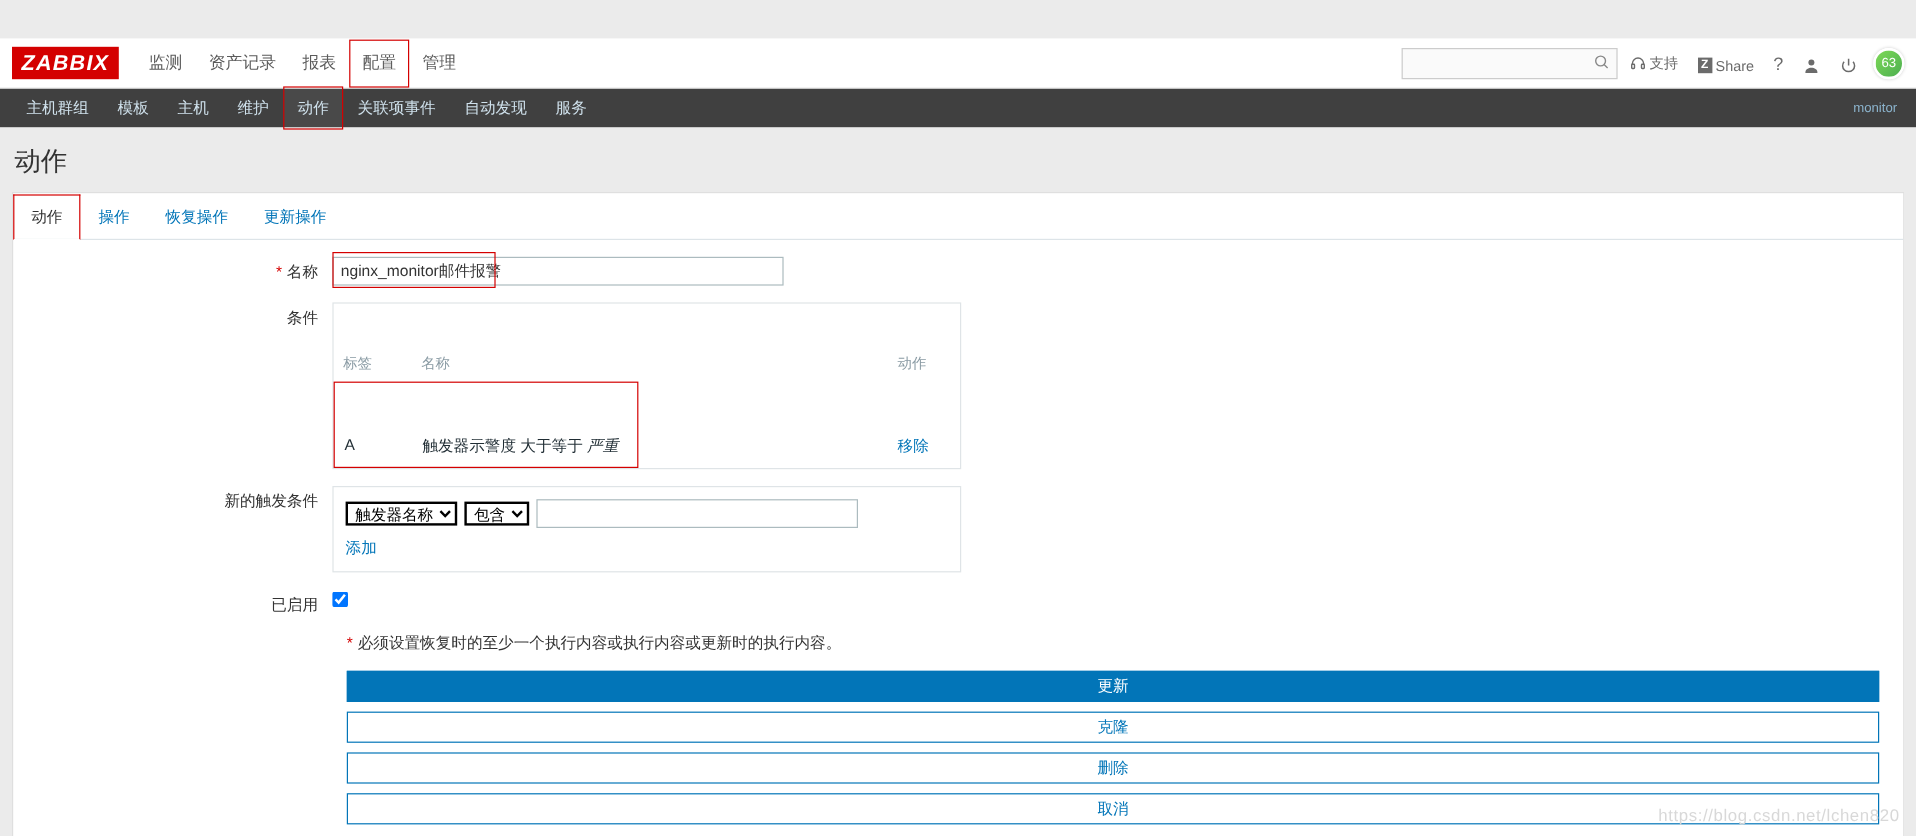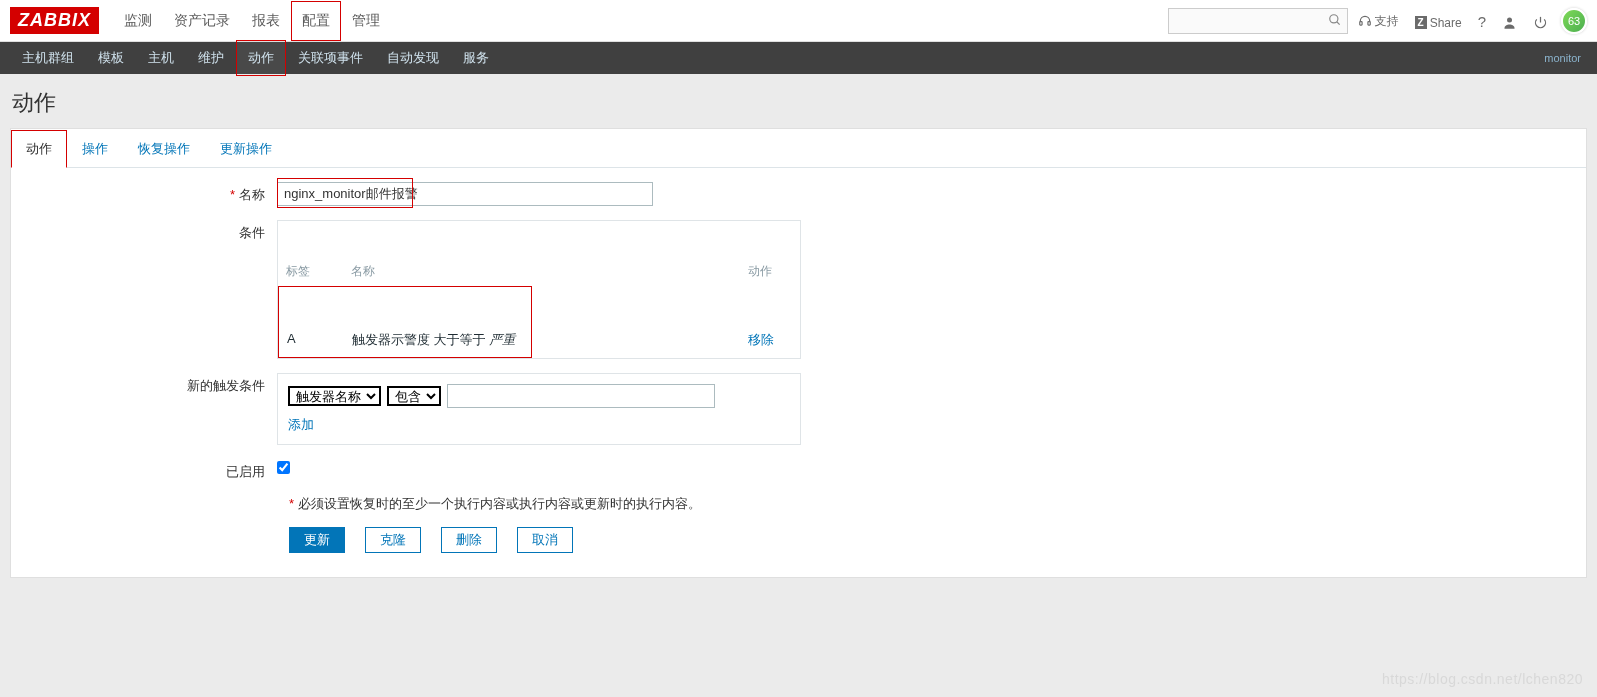--- a/index.html
+++ b/index.html
@@ -1,17 +1,17 @@
 <!DOCTYPE html>
 <html><head>
 <meta charset="utf-8">
 <style>
 * { box-sizing: border-box; margin: 0; padding: 0; }
 body { font-family: Arial, "Microsoft YaHei", sans-serif; font-size: 13px; background: #ebebeb; color: #1f2c33; }
-.top-nav { background: #fff; height: 42px; display: flex; align-items: center; padding: 0 10px; border-bottom: 1px solid #dfdfdf; }
+.top-nav { background: #fff; height: 42px; display: flex; align-items: center; padding: 0 10px; border-bottom: 1px solid #dfdfdf; margin-top: 32px; }
 .logo { background: #d40000; color: #fff; font-weight: bold; font-style: italic; font-size: 18px; padding: 3px 8px; margin-right: 14px; letter-spacing: 1px; }
 .top-menu { display: flex; align-items: center; }
 .top-menu-item { padding: 10px 10px; color: #5b5b5b; cursor: pointer; font-size: 14px; border: 1px solid transparent; }
 .top-menu-item.active { border: 1px solid #d40000; }
 .top-right { margin-left: auto; display: flex; align-items: flex-end; gap: 4px; }
 .search-box { width: 180px; height: 26px; border: 1px solid #ccc; background: #fafafa; padding: 0 24px 0 6px; position: relative; }
 .search-wrap { position: relative; }
 .search-icon-pos { position: absolute; right: 6px; top: 5px; color: #888; }
 .icon-btn { color: #6b6b6b; cursor: pointer; padding: 4px 6px; display: inline-flex; align-items: center; font-size: 12px; gap: 3px; }
 .badge-circle { width: 26px; height: 26px; border-radius: 50%; background: linear-gradient(135deg, #7ed957, #4caf50); color: #fff; display: flex; align-items: center; justify-content: center; font-size: 11px; border: 2px solid #fff; margin-left: 3px; box-shadow: 0 0 3px rgba(0,0,0,.2); }
@@ -43,21 +43,21 @@
 .cond-body { display: flex; align-items: center; }
 .cond-body .cond-cell { padding: 8px 8px; }
 .cond-red-box { border: 1px solid #d40000; display: flex; width: 254px; }
 .link-txt { color: #0275b8; cursor: pointer; }
 .select-box { height: 20px; border: 2px solid #000000; background: #fff; font-size: 13px; padding: 0 2px; }
 .new-cond-group { display: inline-flex; align-items: center; gap: 6px; }
 .add-row { margin-top: 8px; }
 .check-row input { vertical-align: middle; }
 .warn-text { color: #333; margin-bottom: 14px; }
 .warn-text .req { color: #d40000; margin-right: 4px; }
-.btn-row { display: flex; gap: 20px; }
+.btn-row { display: flex; gap: 8px; flex-direction: column; }
 .btn { height: 26px; padding: 0 14px; border: 1px solid #0275b8; background: #fff; color: #0275b8; cursor: pointer; font-size: 13px; }
 .btn.primary { background: #0275b8; color: #fff; }
 .watermark { position: fixed; bottom: 10px; right: 14px; color: #d8d8d8; font-size: 14px; font-family: Arial; letter-spacing: 0.5px; }
 svg { display: block; }
 </style>
 </head>
 <body>
 
 <div class="top-nav">
   <div class="logo">ZABBIX</div>

